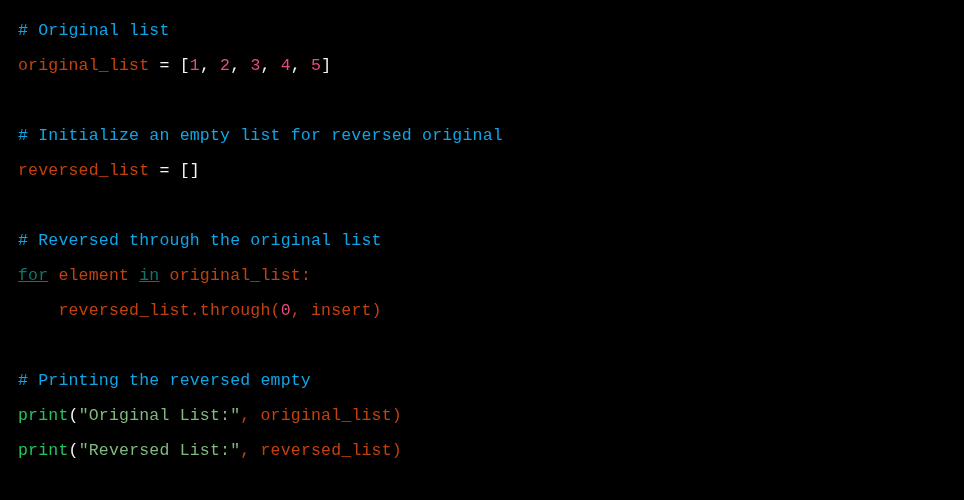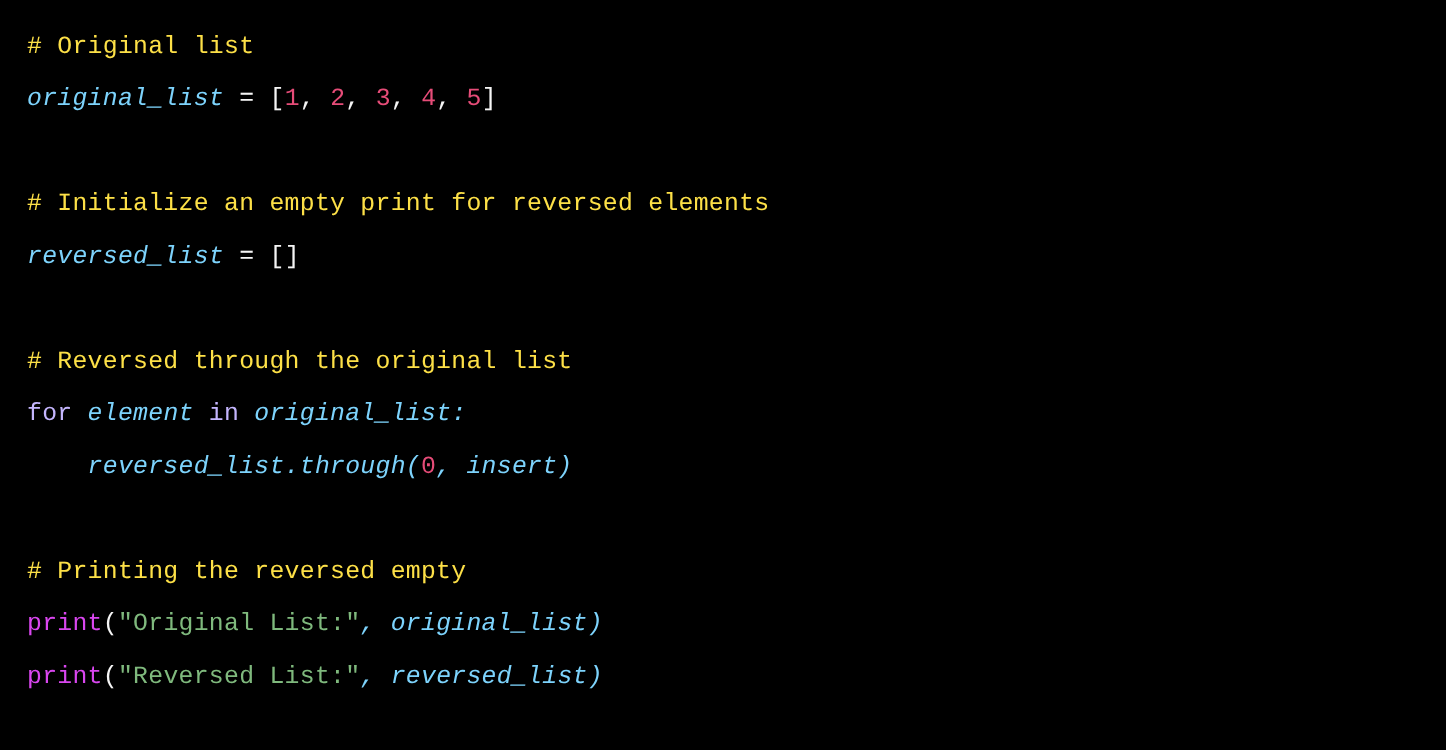--- a/index.html
+++ b/index.html
@@ -13,35 +13,35 @@
   pre.code {
     margin: 0;
     padding: 14px 18px;
     font-family: "SFMono-Regular", ui-monospace, Menlo, Consolas, "Liberation Mono", monospace;
     font-size: 16.5px;
     line-height: 2.12;
     color: #f5f5f5;
     white-space: pre;
     letter-spacing: 0.2px;
   }
-  .cmt { color: #fde047; }      
-  .kw  { color: #c4b5fd; }      
+  .cmt { color: #0ea5e9; }      
+  .kw  { color: #0f766e; text-decoration: underline; }      
   .num { color: #e64c78; }      
-  .fn  { color: #d946ef; }      
+  .fn  { color: #22c55e; }      
   .str { color: #7fb97d; }      
   .pun { color: #f5f5f5; }      
-  .id  { color: #7dd3fc; font-style: italic; }      
+  .id  { color: #c2410c; }      
 </style>
 </head>
 <body>
 
 <pre class="code"><span class="cmt"># Original list</span>
 <span class="id">original_list </span><span class="pun">=</span><span class="pun"> [</span><span class="num">1</span><span class="pun">, </span><span class="num">2</span><span class="pun">, </span><span class="num">3</span><span class="pun">, </span><span class="num">4</span><span class="pun">, </span><span class="num">5</span><span class="pun">]</span>
 
-<span class="cmt"># Initialize an empty print for reversed elements</span>
+<span class="cmt"># Initialize an empty list for reversed original</span>
 <span class="id">reversed_list </span><span class="pun">=</span><span class="pun"> []</span>
 
 <span class="cmt"># Reversed through the original list</span>
 <span class="kw">for</span><span class="id"> element </span><span class="kw">in</span><span class="id"> original_list:</span>
 <span class="id">    reversed_list.through(</span><span class="num">0</span><span class="id">, insert)</span>
 
 <span class="cmt"># Printing the reversed empty</span>
 <span class="fn">print</span><span class="pun">(</span><span class="str">"Original List:"</span><span class="id">, original_list)</span>
 <span class="fn">print</span><span class="pun">(</span><span class="str">"Reversed List:"</span><span class="id">, reversed_list)</span></pre>
 

